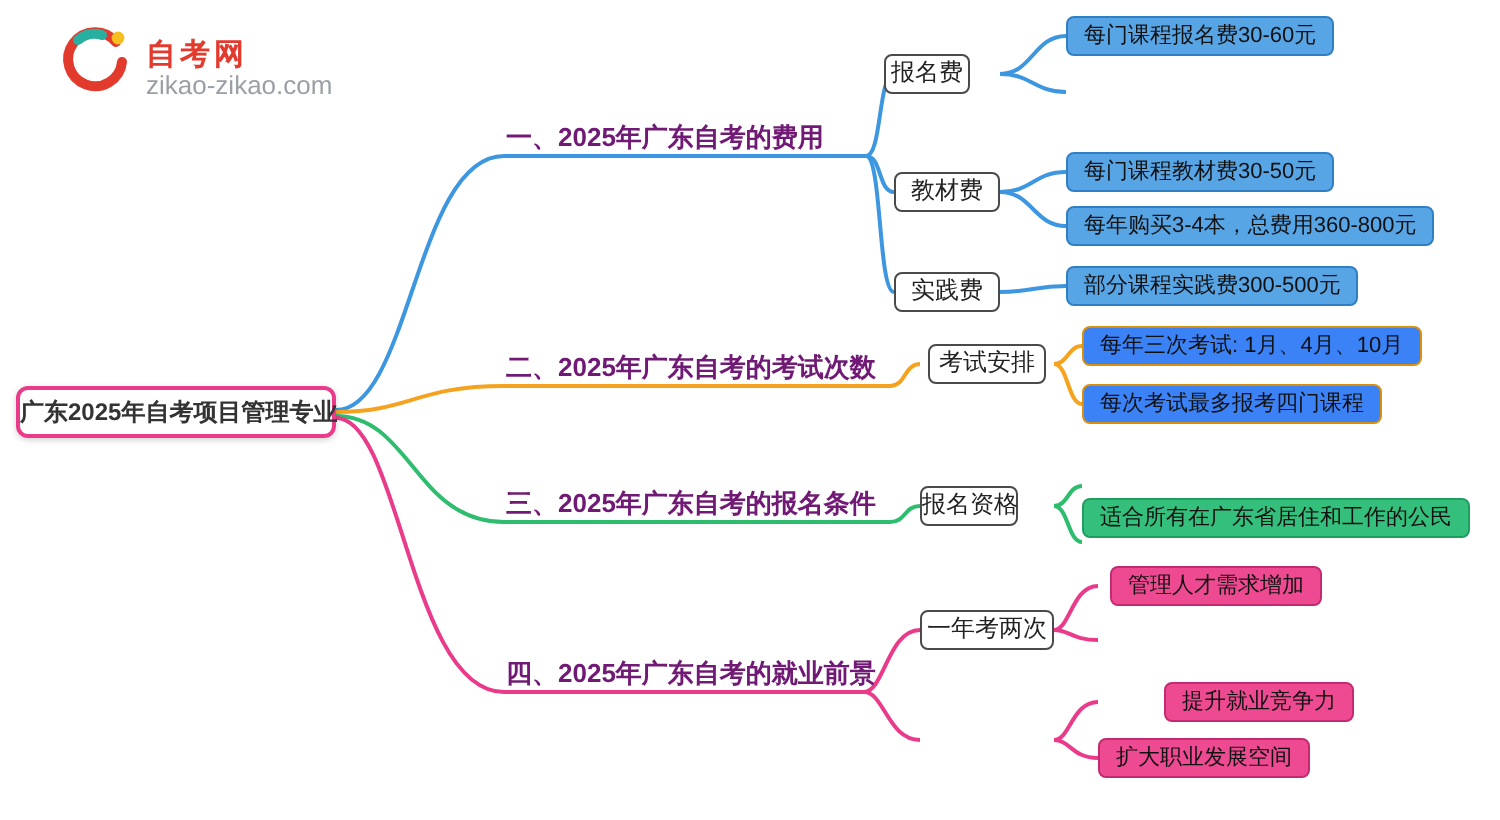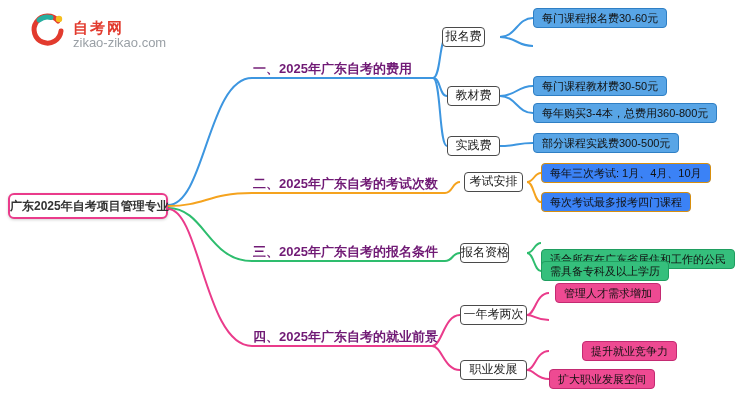--- a/index.html
+++ b/index.html
@@ -89,30 +89,28 @@
   <div class="node topic" style="left:253px;top:175px;">二、2025年广东自考的考试次数</div>
   <div class="node topic" style="left:253px;top:243px;">三、2025年广东自考的报名条件</div>
   <div class="node topic" style="left:253px;top:328px;">四、2025年广东自考的就业前景</div>
 
   <div class="node sub" style="left:442px;top:27px;width:43px;">报名费</div>
   <div class="node sub" style="left:447px;top:86px;width:53px;">教材费</div>
   <div class="node sub" style="left:447px;top:136px;width:53px;">实践费</div>
   <div class="node sub" style="left:464px;top:172px;width:59px;">考试安排</div>
   <div class="node sub" style="left:460px;top:243px;width:49px;">报名资格</div>
   <div class="node sub" style="left:460px;top:305px;width:67px;">一年考两次</div>
-  <div class="node sub" style="left:460px;top:360px;width:67px;">职业发展</div>
 
   <div class="node leaf lf-blue" style="left:533px;top:8px;">每门课程报名费30-60元</div>
   <div class="node leaf lf-blue" style="left:533px;top:76px;">每门课程教材费30-50元</div>
   <div class="node leaf lf-blue" style="left:533px;top:103px;">每年购买3-4本，总费用360-800元</div>
   <div class="node leaf lf-blue" style="left:533px;top:133px;">部分课程实践费300-500元</div>
 
   <div class="node leaf lf-orange" style="left:541px;top:163px;">每年三次考试: 1月、4月、10月</div>
   <div class="node leaf lf-orange" style="left:541px;top:192px;">每次考试最多报考四门课程</div>
 
   <div class="node leaf lf-green" style="left:541px;top:229px;margin-top:20px;">适合所有在广东省居住和工作的公民</div>
-  <div class="node leaf lf-green" style="left:541px;top:261px;">需具备专科及以上学历</div>
 
   <div class="node leaf lf-pink" style="left:555px;top:283px;text-align:right;">管理人才需求增加</div>
   <div class="node leaf lf-pink" style="left:549px;top:341px;margin-left:33px;">提升就业竞争力</div>
   <div class="node leaf lf-pink" style="left:549px;top:369px;">扩大职业发展空间</div>
 
 </div>
 
 </body></html>

